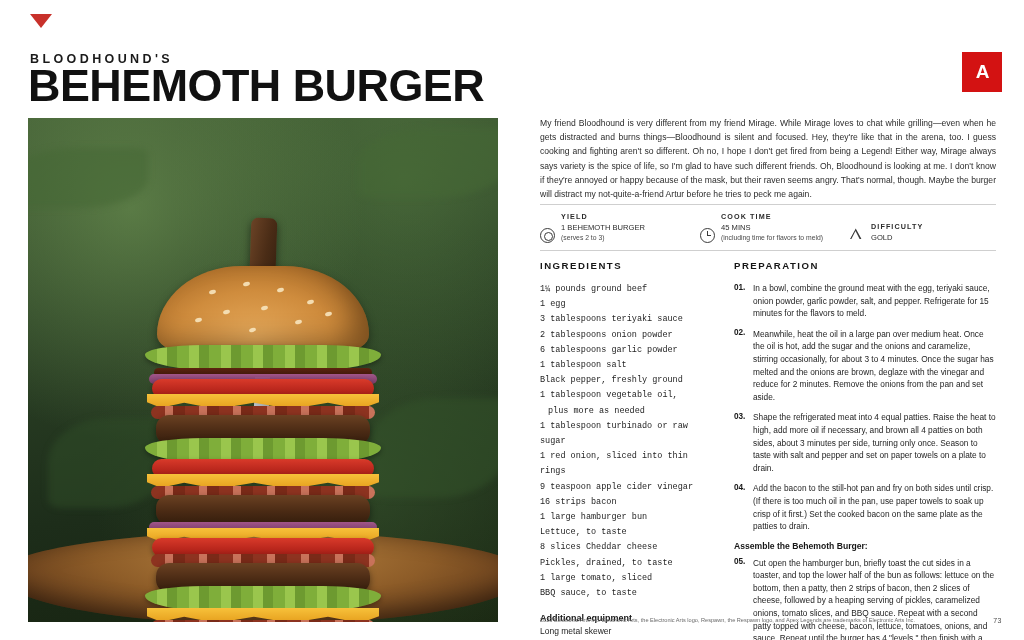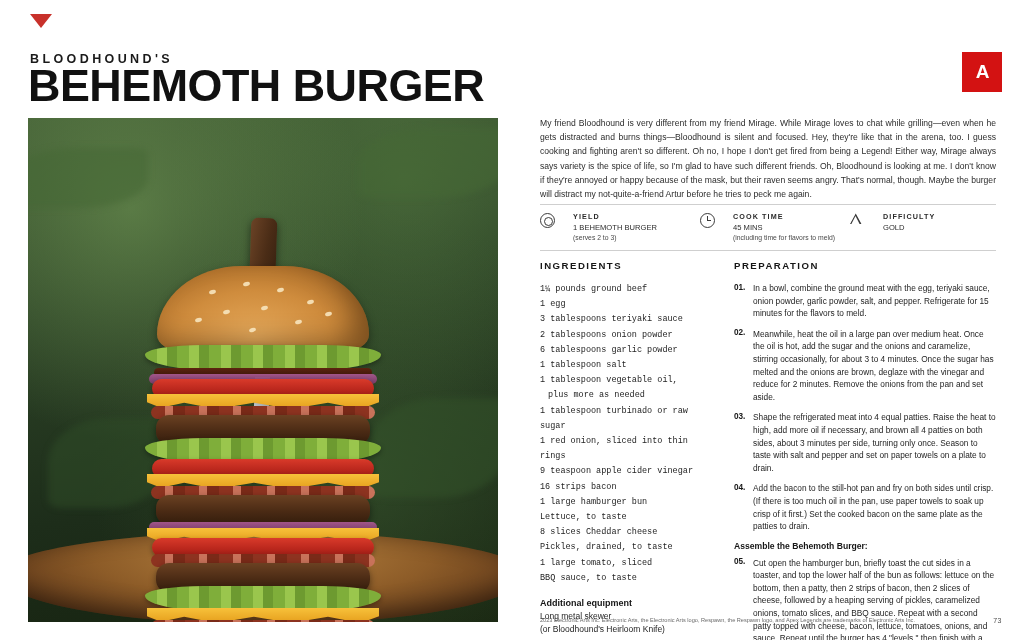--- a/index.html
+++ b/index.html
@@ -200,21 +200,21 @@
     line-height: 14.2px;
     color: #2c2c2c;
     text-align: justify;
   }
   .meta-row {
     position: absolute;
     left: 28px; top: 212px;
     width: 456px;
     display: flex;
   }
-  .meta-item { display: flex; gap: 18px; align-items: flex-start; }
+  .meta-item { display: flex; gap: 6px; align-items: flex-end; }
   .meta-item.yield { width: 160px; }
   .meta-item.cook { width: 150px; }
   .meta-icon {
     width: 15px; height: 15px;
     flex: 0 0 15px;
     margin-top: 1px;
     position: relative;
   }
   .icon-circle {
     width: 15px; height: 15px;
@@ -469,20 +469,21 @@
 
     <div class="col-left">
       <div class="col-head">INGREDIENTS</div>
       <ul class="ing-list">
         <li>1¼ pounds ground beef</li>
         <li>1 egg</li>
         <li>3 tablespoons teriyaki sauce</li>
         <li>2 tablespoons onion powder</li>
         <li>6 tablespoons garlic powder</li>
         <li>1 tablespoon salt</li>
+        <li>Black pepper, freshly ground</li>
         <li>1 tablespoon vegetable oil,</li>
         <li class="sub">plus more as needed</li>
         <li>1 tablespoon turbinado or raw sugar</li>
         <li>1 red onion, sliced into thin rings</li>
         <li>9 teaspoon apple cider vinegar</li>
         <li>16 strips bacon</li>
         <li>1 large hamburger bun</li>
         <li>Lettuce, to taste</li>
         <li>8 slices Cheddar cheese</li>
         <li>Pickles, drained, to taste</li>

